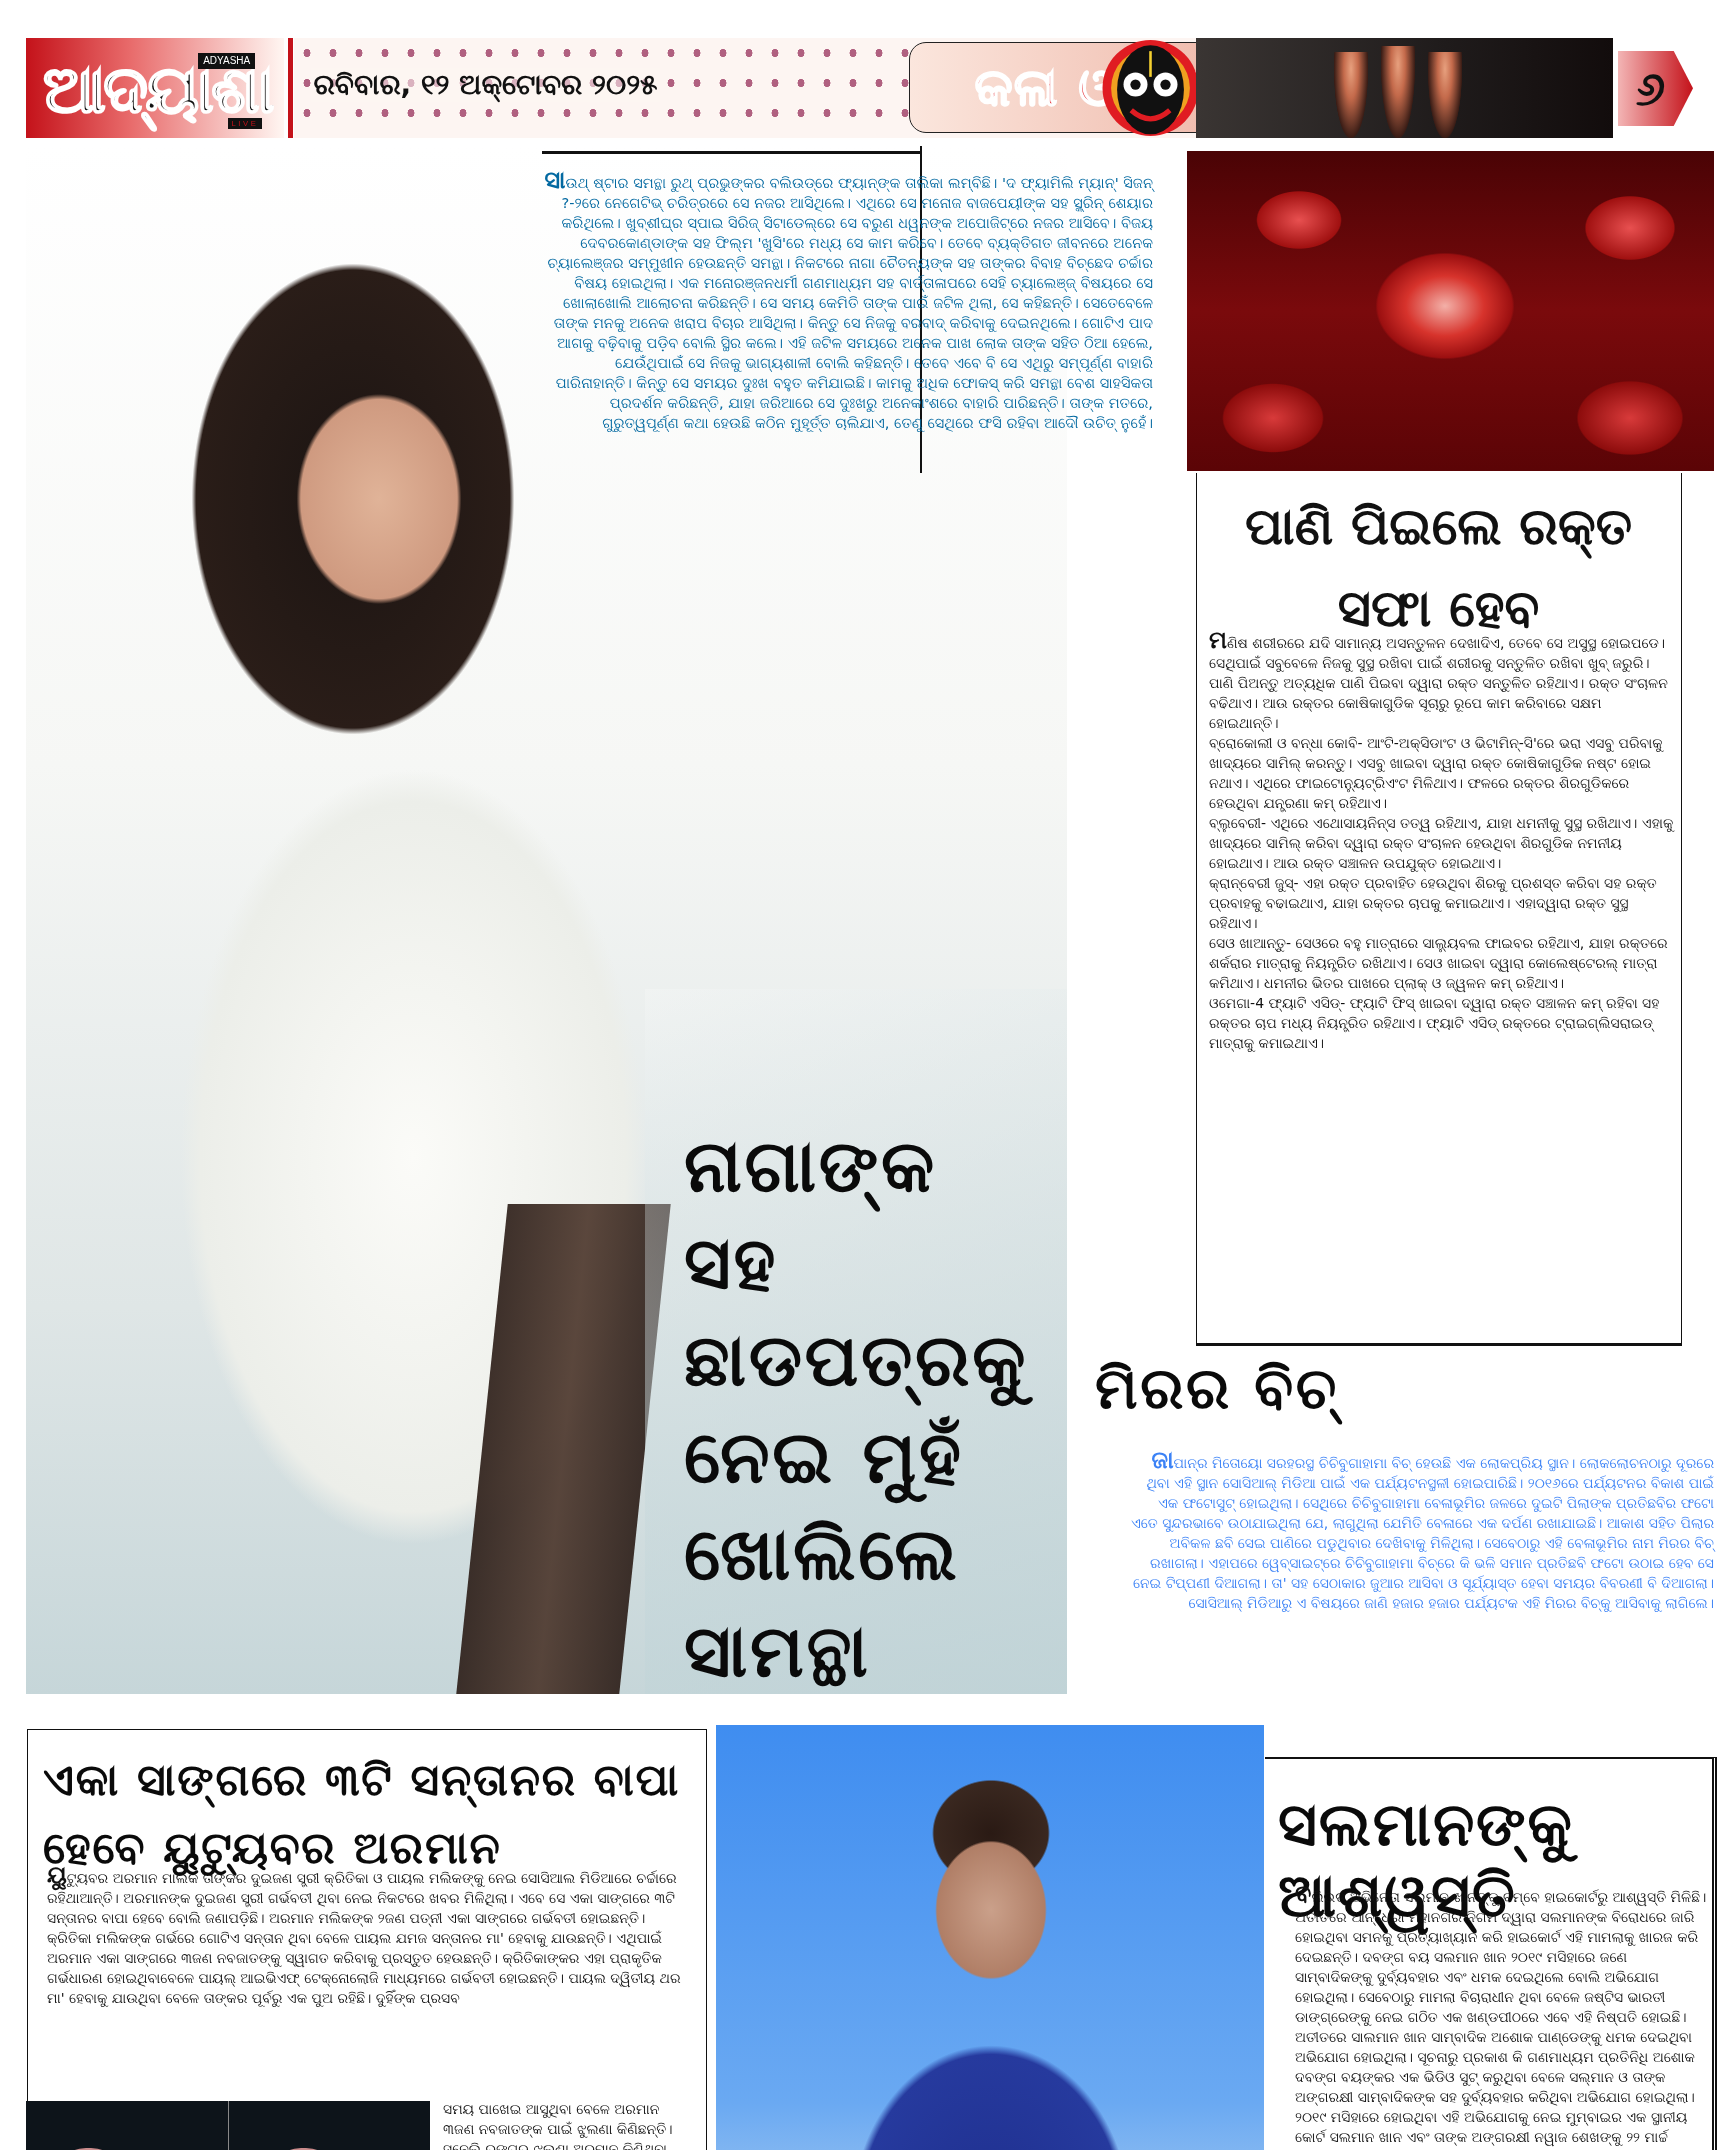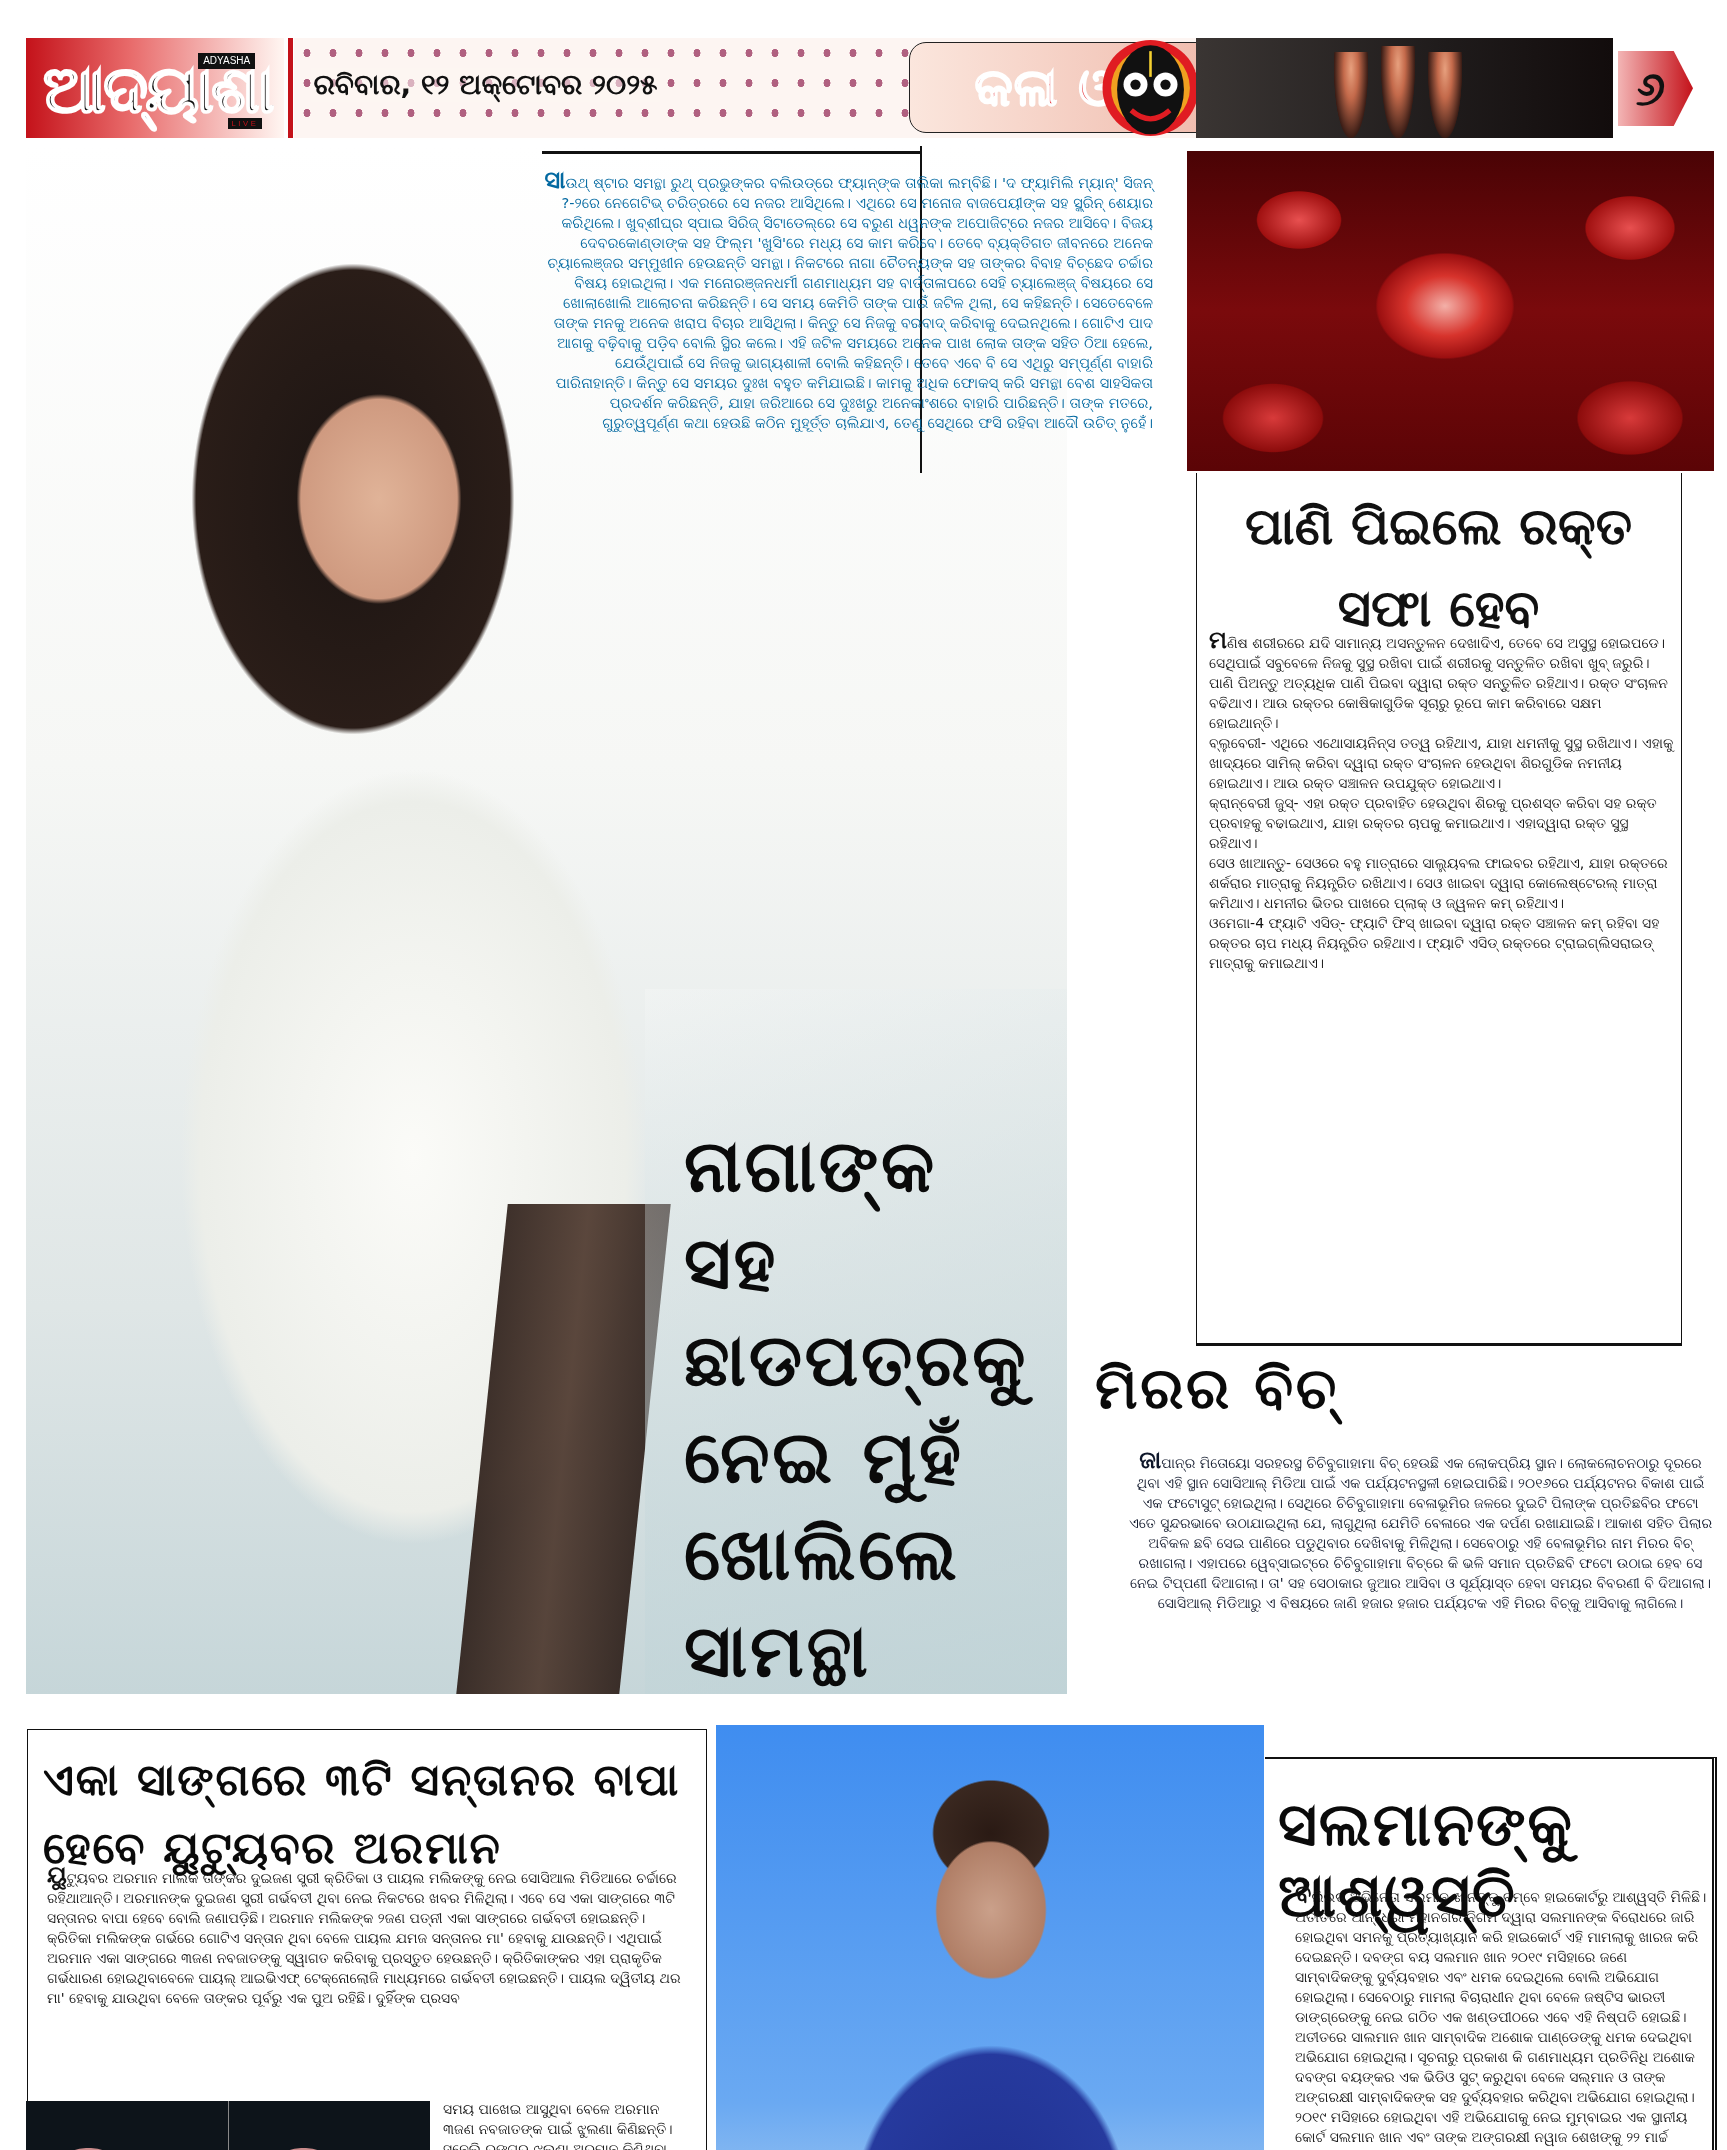--- a/index.html
+++ b/index.html
@@ -71,21 +71,21 @@
   .water-box { left: 1196px; top: 473px; width: 486px; height: 873px;
     border: 1.7px solid #111; border-top: none; border-bottom: 3.4px solid #111; }
   .water-title { left: 1200px; top: 486px; width: 477px; text-align: center;
     font-size: 51px; font-weight: bold; line-height: 82px; color: #111; }
   .water-body { left: 1209px; top: 632px; width: 465px; font-size: 14px; line-height: 20px; color: #111; }
   .water-body p { margin: 0; }
 
   
   .mirror-title { left: 1095px; top: 1355px; font-size: 57px; font-weight: bold; color: #0a0a0a; letter-spacing: 2.6px; }
   .mirror-body { left: 1127px; top: 1452px; width: 587px; font-size: 14px; line-height: 20px;
-    text-align: center; color: #0f172a; }
+    text-align: right; color: #3b82f6; }
   .mirror-body p { margin: 0; }
 
   
   .arm-box { left: 27px; top: 1729px; width: 680px; height: 817px; border: 1.7px solid #111; border-bottom: 3.4px solid #111; }
   .arm-title { left: 43px; top: 1746px; width: 654px; font-size: 44px; font-weight: bold;
     line-height: 68px; color: #0a0a0a; letter-spacing: 1.7px; }
   .arm-body-top { left: 47px; top: 1867px; width: 641px; font-size: 14px; line-height: 20px; color: #111; }
   .arm-photo { left: 26px; top: 2101px; width: 404px; height: 245px; background: #0b1116; overflow: hidden; }
   .arm-photo .panel { position: absolute; top: 0; width: 202px; height: 245px;
     background: linear-gradient(180deg, #0d141a 0%, #0d141a 55%, #e7ecec 70%, #f4f4f2 100%); }
@@ -166,20 +166,21 @@
   </div>
   <h1 class="abs sam-headline">ନାଗାଙ୍କ ସହ ଛାଡପତ୍ରକୁ ନେଇ ମୁହଁ ଖୋଲିଲେ ସାମନ୍ଥା</h1>
 </section>
 
 <section>
   <div class="abs blood-photo"></div>
   <div class="abs water-box"></div>
   <h2 class="abs water-title">ପାଣି ପିଇଲେ ରକ୍ତ ସଫା ହେବ</h2>
   <div class="abs water-body">
     <p><span class="drop">ମ</span><span>ଣିଷ ଶରୀରରେ ଯଦି ସାମାନ୍ୟ ଅସନ୍ତୁଳନ ଦେଖାଦିଏ, ତେବେ ସେ ଅସୁସ୍ଥ ହୋଇପଡେ। ସେଥିପାଇଁ ସବୁବେଳେ ନିଜକୁ ସୁସ୍ଥ ରଖିବା ପାଇଁ ଶରୀରକୁ ସନ୍ତୁଳିତ ରଖିବା ଖୁବ୍ ଜରୁରି। ପାଣି ପିଅନ୍ତୁ ଅତ୍ୟଧିକ ପାଣି ପିଇବା ଦ୍ୱାରା ରକ୍ତ ସନ୍ତୁଳିତ ରହିଥାଏ। ରକ୍ତ ସଂଚାଳନ ବଢିଥାଏ। ଆଉ ରକ୍ତର କୋଷିକାଗୁଡିକ ସୂଚାରୁ ରୂପେ କାମ କରିବାରେ ସକ୍ଷମ ହୋଇଥାନ୍ତି।</span></p>
+    <p>ବ୍ରୋକୋଲୀ ଓ ବନ୍ଧା କୋବି- ଆଂଟି-ଅକ୍ସିଡାଂଟ ଓ ଭିଟାମିନ୍-ସି'ରେ ଭରା ଏସବୁ ପରିବାକୁ ଖାଦ୍ୟରେ ସାମିଲ୍ କରନ୍ତୁ। ଏସବୁ ଖାଇବା ଦ୍ୱାରା ରକ୍ତ କୋଷିକାଗୁଡିକ ନଷ୍ଟ ହୋଇ ନଥାଏ। ଏଥିରେ ଫାଇଟୋନ୍ୟୁଟ୍ରିଏଂଟ ମିଳିଥାଏ। ଫଳରେ ରକ୍ତର ଶିରଗୁଡିକରେ ହେଉଥିବା ଯନ୍ତ୍ରଣା କମ୍ ରହିଥାଏ।</p>
     <p>ବ୍ଲୁବେରୀ- ଏଥିରେ ଏଥୋସାୟନିନ୍ସ ତତ୍ୱ ରହିଥାଏ, ଯାହା ଧମନୀକୁ ସୁସ୍ଥ ରଖିଥାଏ। ଏହାକୁ ଖାଦ୍ୟରେ ସାମିଲ୍ କରିବା ଦ୍ୱାରା ରକ୍ତ ସଂଚାଳନ ହେଉଥିବା ଶିରଗୁଡିକ ନମନୀୟ ହୋଇଥାଏ। ଆଉ ରକ୍ତ ସଞ୍ଚାଳନ ଉପଯୁକ୍ତ ହୋଇଥାଏ।</p>
     <p>କ୍ରାନ୍‌ବେରୀ ଜୁସ୍- ଏହା ରକ୍ତ ପ୍ରବାହିତ ହେଉଥିବା ଶିରକୁ ପ୍ରଶସ୍ତ କରିବା ସହ ରକ୍ତ ପ୍ରବାହକୁ ବଢାଇଥାଏ, ଯାହା ରକ୍ତର ଚାପକୁ କମାଇଥାଏ। ଏହାଦ୍ୱାରା ରକ୍ତ ସୁସ୍ଥ ରହିଥାଏ।</p>
     <p>ସେଓ ଖାଆନ୍ତୁ- ସେଓରେ ବହୁ ମାତ୍ରାରେ ସାଲ୍ୟୁବଲ ଫାଇବର ରହିଥାଏ, ଯାହା ରକ୍ତରେ ଶର୍କରାର ମାତ୍ରାକୁ ନିୟନ୍ତ୍ରିତ ରଖିଥାଏ। ସେଓ ଖାଇବା ଦ୍ୱାରା କୋଲେଷ୍ଟେରଲ୍ ମାତ୍ରା କମିଥାଏ। ଧମନୀର ଭିତର ପାଖରେ ପ୍ଲାକ୍ ଓ ଜ୍ୱଳନ କମ୍ ରହିଥାଏ।</p>
     <p>ଓମେଗା-4 ଫ୍ୟାଟି ଏସିଡ୍- ଫ୍ୟାଟି ଫିସ୍ ଖାଇବା ଦ୍ୱାରା ରକ୍ତ ସଞ୍ଚାଳନ କମ୍ ରହିବା ସହ ରକ୍ତର ଚାପ ମଧ୍ୟ ନିୟନ୍ତ୍ରିତ ରହିଥାଏ। ଫ୍ୟାଟି ଏସିଡ୍ ରକ୍ତରେ ଟ୍ରାଇଗ୍ଲିସରାଇଡ୍ ମାତ୍ରାକୁ କମାଇଥାଏ।</p>
   </div>
 </section>
 
 <section>
   <h2 class="abs mirror-title">ମିରର ବିଚ୍</h2>
   <div class="abs mirror-body">

